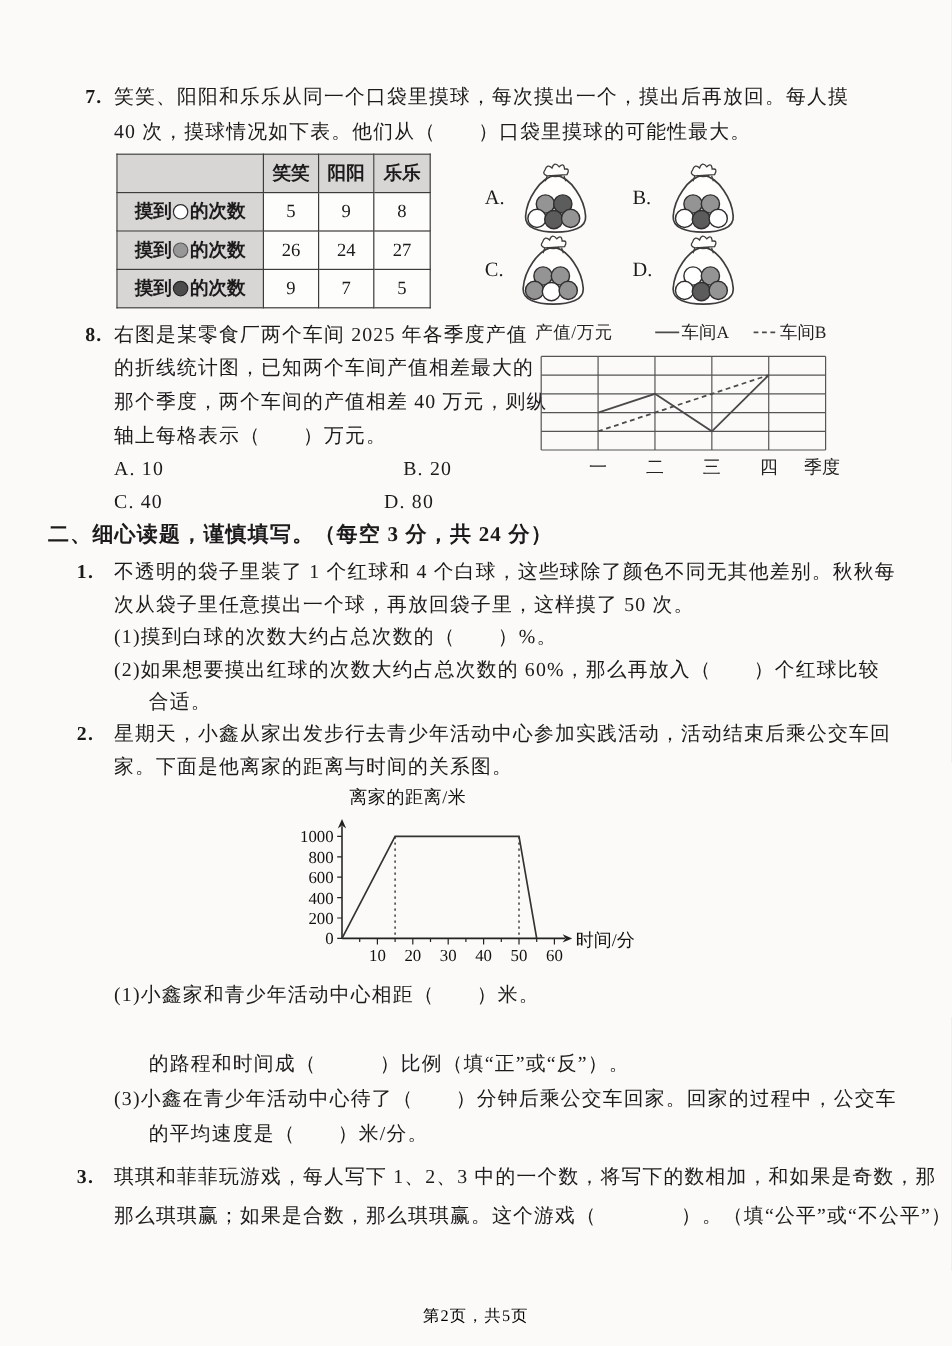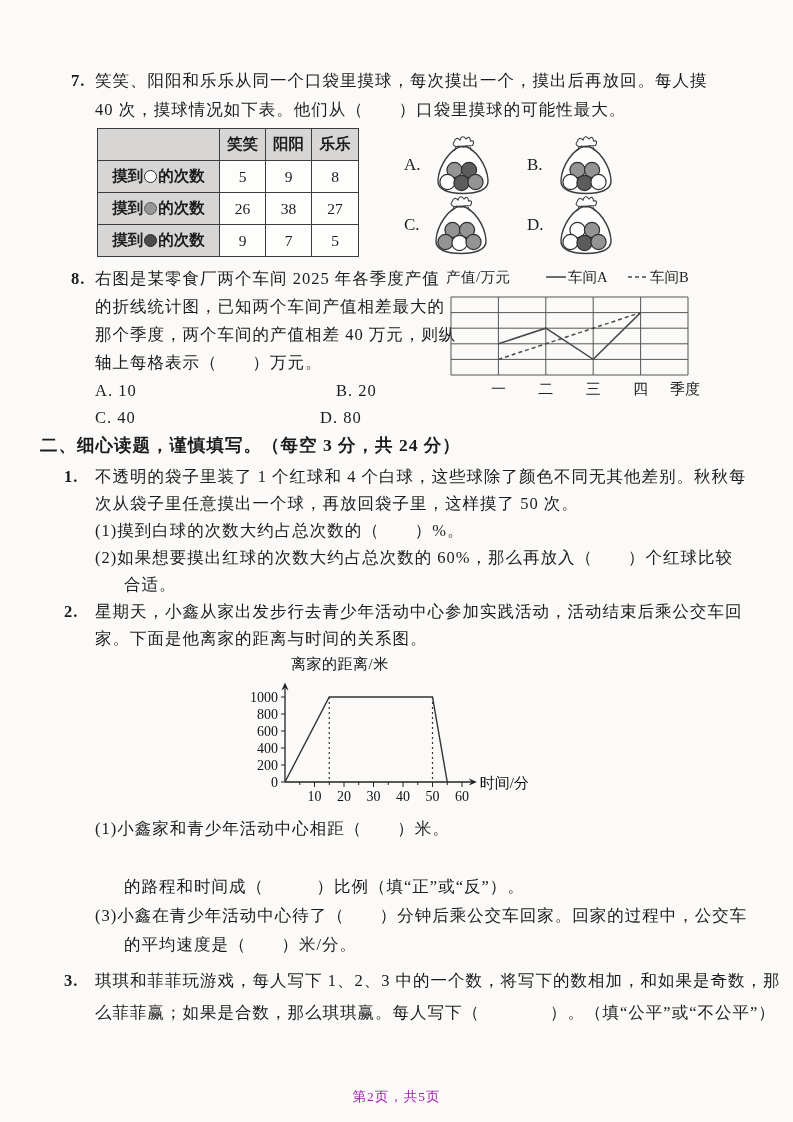--- a/index.html
+++ b/index.html
@@ -16,21 +16,21 @@
   #q7-table .val{background:#fdfdfc;font-weight:normal;}
   .ball-ico{display:inline-block;width:13px;height:13px;border-radius:50%;vertical-align:-2px;
       box-sizing:border-box;margin:0 1px;}
   .ball-white{background:#fff;border:1.6px solid #2e2e2e;}
   .ball-gray{background:#979797;border:1.4px solid #5a5a5a;}
   .ball-black{background:#4c4c4c;border:1.4px solid #262626;}
   .bag-label{position:absolute;font-size:17px;letter-spacing:0;}
   .opt{position:absolute;white-space:nowrap;font-size:16.5px;letter-spacing:1px;}
   svg text{font-family:"Liberation Serif","DejaVu Serif",serif;}
   #footer{position:absolute;left:0;right:0;top:1088px;text-align:center;font-size:13.5px;
-      letter-spacing:1px;color:#a21caf;}
+      letter-spacing:1px;color:#000000;}
 </style>
 </head>
 <body>
 
 <div id="paper">
 
   <div class="line qnum" style="left:71px;top:70px;">7.</div>
   <div class="line" style="left:95px;top:70px;">笑笑、阳阳和乐乐从同一个口袋里摸球，每次摸出一个，摸出后再放回。每人摸</div>
   <div class="line" style="left:95px;top:99px;">40 次，摸球情况如下表。他们从（　　）口袋里摸球的可能性最大。</div>
 
@@ -44,21 +44,21 @@
         </tr>
         <tr>
           <td class="shade">摸到<span class="ball-ico ball-white"></span>的次数</td>
           <td class="val">5</td>
           <td class="val">9</td>
           <td class="val">8</td>
         </tr>
         <tr>
           <td class="shade">摸到<span class="ball-ico ball-gray"></span>的次数</td>
           <td class="val">26</td>
-          <td class="val">38</td>
+          <td class="val">24</td>
           <td class="val">27</td>
         </tr>
         <tr>
           <td class="shade">摸到<span class="ball-ico ball-black"></span>的次数</td>
           <td class="val">9</td>
           <td class="val">7</td>
           <td class="val">5</td>
         </tr>
       </tbody>
   </table>
@@ -202,16 +202,16 @@
       <polyline points="57,127 101.25,42 204.5,42 219.25,127" fill="none" stroke="#333" stroke-width="1.4"></polyline>
     </svg>
 
   <div class="line" style="left:95px;top:818px;">(1)小鑫家和青少年活动中心相距（　　）米。</div>
   <div class="line" style="left:124px;top:876px;">的路程和时间成（　　　）比例（填“正”或“反”）。</div>
   <div class="line" style="left:95px;top:905px;">(3)小鑫在青少年活动中心待了（　　）分钟后乘公交车回家。回家的过程中，公交车</div>
   <div class="line" style="left:124px;top:934px;">的平均速度是（　　）米/分。</div>
 
   <div class="line qnum" style="left:64px;top:970px;">3.</div>
   <div class="line" style="left:95px;top:970px;">琪琪和菲菲玩游戏，每人写下 1、2、3 中的一个数，将写下的数相加，和如果是奇数，那</div>
-  <div class="line" style="left:95px;top:1002px;">么菲菲赢；如果是合数，那么琪琪赢。每人写下（　　　　）。（填“公平”或“不公平”）</div>
+  <div class="line" style="left:95px;top:1002px;">那么琪琪赢；如果是合数，那么琪琪赢。这个游戏（　　　　）。（填“公平”或“不公平”）</div>
 
   <div id="footer">第2页，共5页</div>
 </div>
 
 </body></html>

